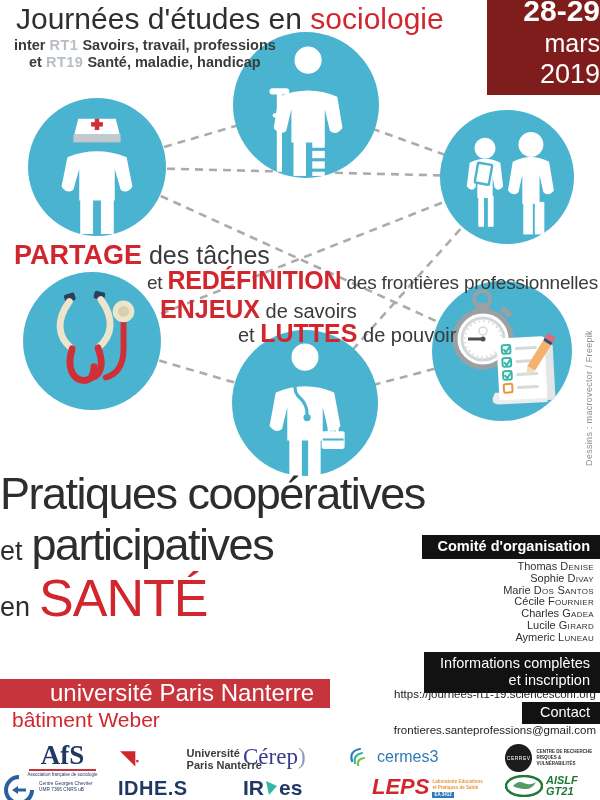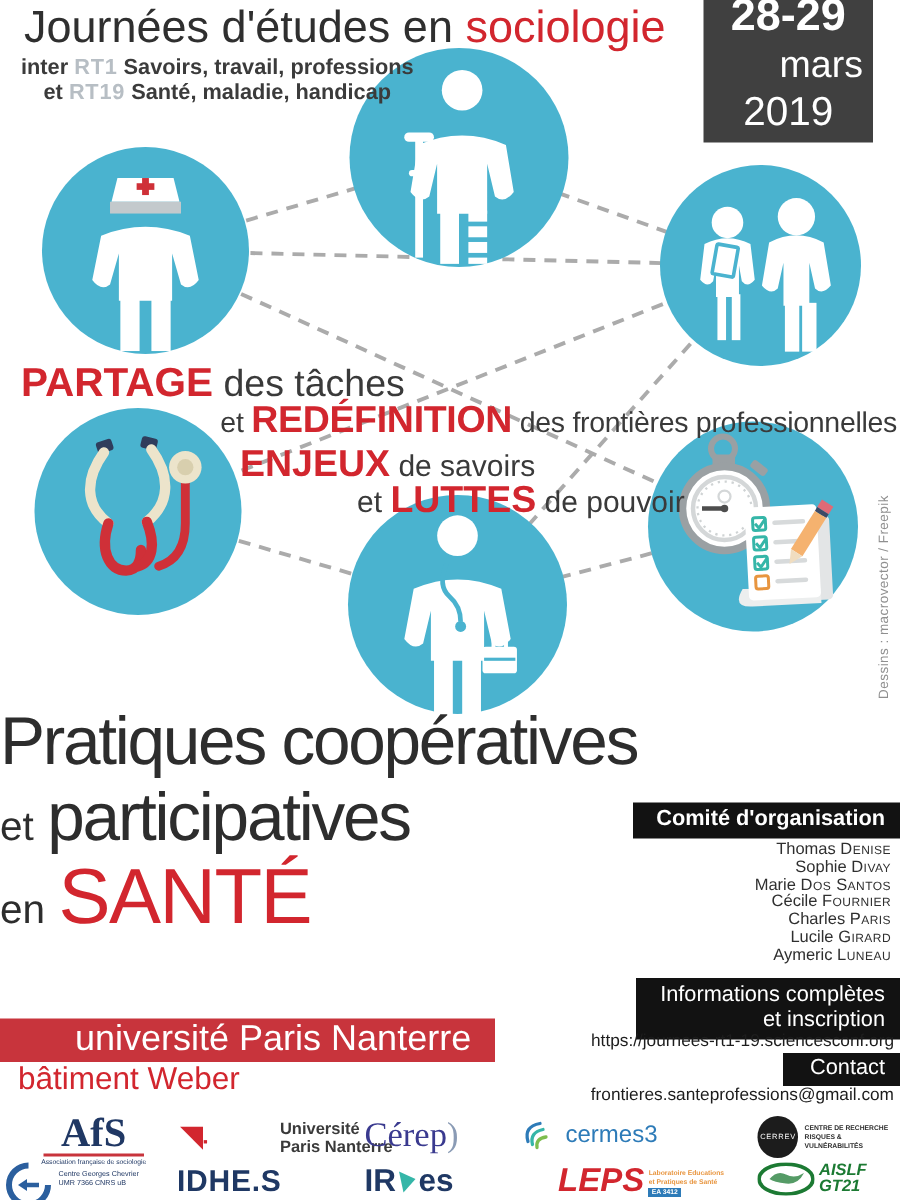--- a/index.html
+++ b/index.html
@@ -9,22 +9,22 @@
     background:#ffffff; overflow:hidden;
     font-family:"Liberation Sans", sans-serif; color:#3a3a3a;
   }
   
   .hdr-title { position:absolute; left:16px; top:2px; font-size:30px; letter-spacing:0; color:#2f2f2f; white-space:nowrap; z-index:6; }
   .hdr-title .red { color:#d2262e; }
   .hdr-sub { position:absolute; left:14px; top:37px; font-size:14.5px; font-weight:bold; color:#3b3b3b; z-index:6; line-height:16.5px; }
   .hdr-sub .l2 { padding-left:15px; }
   .rt { color:#b7bec4; font-weight:bold; letter-spacing:.5px; }
   .datebox {
-    position:absolute; left:469px; top:0; width:113px; height:95px;
-    background:#404040; color:#fff; text-align:center; z-index:7;
+    position:absolute; left:487px; top:0; width:113px; height:95px;
+    background:#7f1d1d; color:#fff; text-align:right; z-index:7;
   }
   .datebox .days { font-size:30px; font-weight:bold; margin-top:-6px; line-height:34px; }
   .datebox .month { font-size:25px; line-height:30px;margin-left:44px; }
   .datebox .year { font-size:27px; line-height:32px; }
   
   svg.net { position:absolute; left:0; top:0; z-index:1; }
   .bubble { position:absolute; border-radius:50%; background:#4ab3cf; z-index:2; }
   .bubble svg { width:100%; height:100%; display:block; }
   
   .theme { position:absolute; z-index:5; white-space:nowrap; }
@@ -257,21 +257,21 @@
         <span class="sante">SANTÉ</span>
       </div>
   </div>
 
   <div class="blackbox bb-comite">Comité d'organisation</div>
   <div class="members">
     <div><span>Thomas </span><span class="last">Denise</span></div>
     <div><span>Sophie </span><span class="last">Divay</span></div>
     <div><span>Marie </span><span class="last">Dos Santos</span></div>
     <div><span>Cécile </span><span class="last">Fournier</span></div>
-    <div><span>Charles </span><span class="last">Paris</span></div>
+    <div><span>Charles </span><span class="last">Gadea</span></div>
     <div><span>Lucile </span><span class="last">Girard</span></div>
     <div><span>Aymeric </span><span class="last">Luneau</span></div>
   </div>
 
   <div class="blackbox bb-info">
     <div>Informations complètes</div>
     <div>et inscription</div>
   </div>
   <a class="url" href="#">https://journees-rt1-19.sciencesconf.org</a>
   <div class="blackbox bb-contact">Contact</div>

